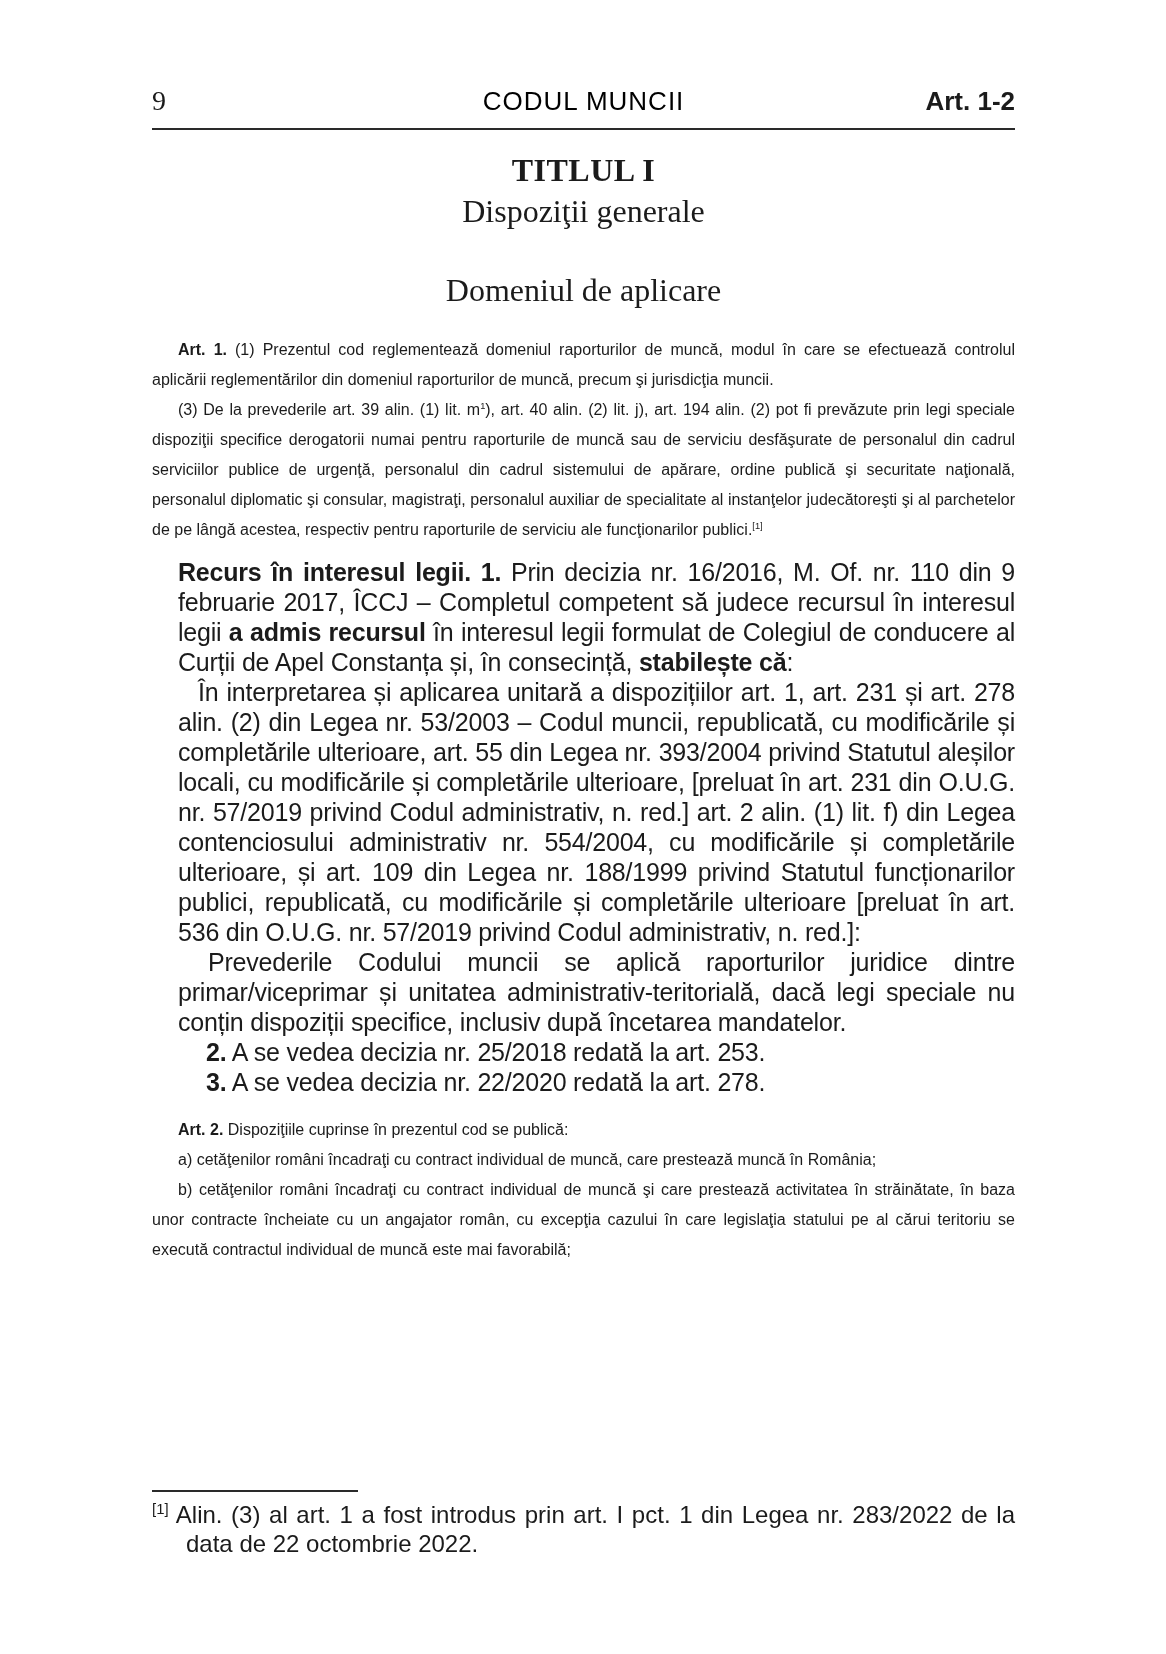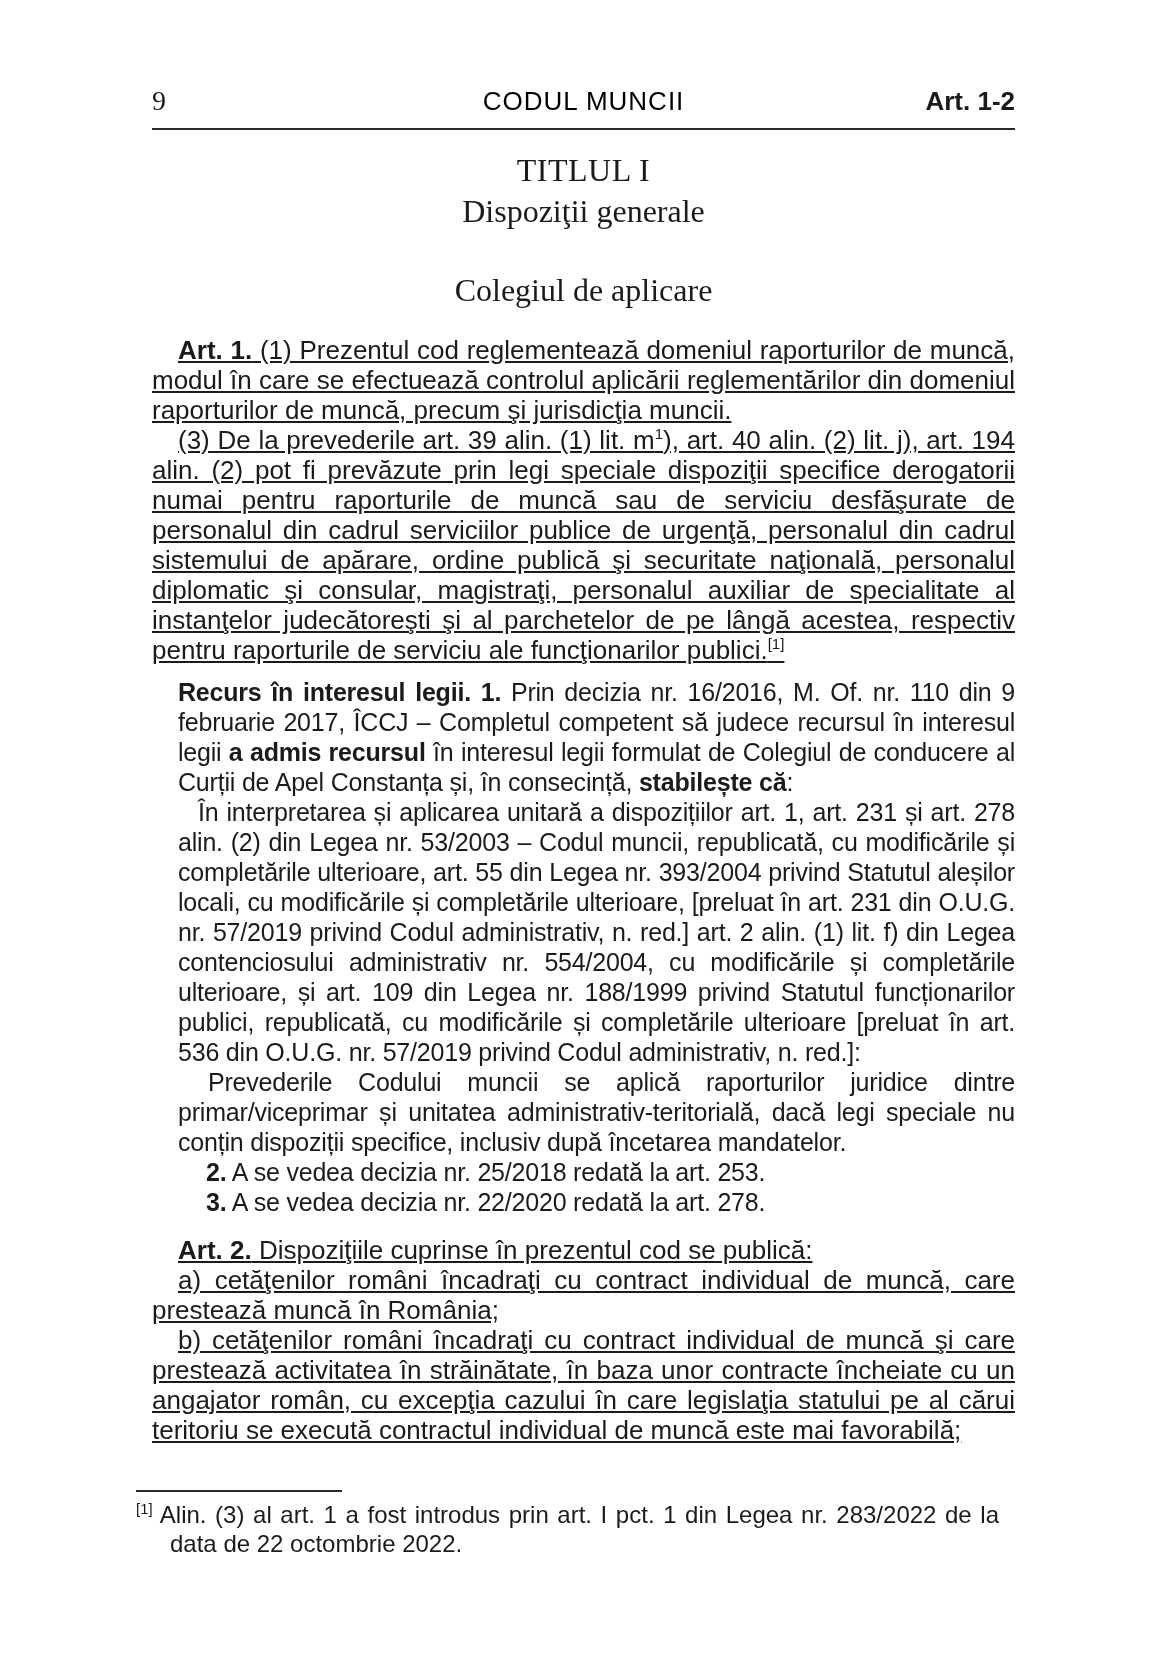--- a/index.html
+++ b/index.html
@@ -37,33 +37,32 @@
     width: 120px; text-align: right;
     font-weight: bold;
   }
   .head-rule {
     border: 0; border-top: 2px solid #2a2a2a;
     margin: 12px 0 0 0;
   }
 
   
   .hgroup { text-align: center; font-family: "Liberation Serif", serif; }
-  .h-label { font-size: 32px; font-weight: 400; margin: 0; letter-spacing: 0.5px; }
+  .h-label { font-size: 32px; font-weight: 700; margin: 0; letter-spacing: 0.5px; }
   .h-name  { font-size: 32px; font-weight: 400; margin: 4px 0 0 0; }
   .hg1 { margin-top: 22px; }
   .hg2 { margin-top: 42px; }
 
   
   .bodytext { margin-top: 26px; }
   p { margin: 0; }
   .b {
-    font-size: 26px; line-height: 30px;
+    font-size: 16px; line-height: 30px;
     text-align: justify;
     text-indent: 26px;
-    text-decoration: underline;
   }
   .b .lead { font-weight: bold; }
   sup {
     font-size: 58%;
     line-height: 0;
     vertical-align: super;
   }
 
   
   .commentary {
@@ -75,21 +74,21 @@
   .c-i0 { text-indent: 0; }
   .c-i1 { text-indent: 20px; }
   .c-i2 { text-indent: 30px; }
   .c-i3 { text-indent: 28px; }
 
   .art2 { margin-top: 18px; }
 
   
   .footnote-area {
     position: absolute;
-    left: 136px; top: 1490px;
+    left: 152px; top: 1490px;
     width: 863px;
   }
   .fn-rule {
     width: 206px; height: 0;
     border-top: 2px solid #2a2a2a;
     margin-bottom: 8px;
   }
   .fn-text {
     font-size: 24px; line-height: 29px;
     padding-left: 34px;
@@ -110,21 +109,21 @@
       <span class="artrange">Art. 1-2</span>
     </div>
     <hr class="head-rule">
 
     <div class="hgroup hg1">
       <p class="h-label">TITLUL I</p>
       <p class="h-name">Dispoziţii generale</p>
     </div>
 
     <div class="hgroup hg2">
-      <p class="h-name">Colegiul de aplicare</p>
+      <p class="h-name">Domeniul de aplicare</p>
     </div>
 
     <section class="bodytext">
       <p class="b"><span class="lead" style="font-weight: bold;">Art. 1.</span><span> (1) Prezentul cod reglementează domeniul raporturilor de muncă, modul în care se efectuează controlul aplicării reglementărilor din domeniul raporturilor de muncă, precum şi jurisdicţia muncii.</span></p>
       <p class="b"><span>(3) De la prevederile art. 39 alin. (1) lit. m</span><sup>1</sup><span>), art. 40 alin. (2) lit. j), art. 194 alin. (2) pot fi prevăzute prin legi speciale dispoziţii specifice derogatorii numai pentru raporturile de muncă sau de serviciu desfăşurate de personalul din cadrul serviciilor publice de urgenţă, personalul din cadrul sistemului de apărare, ordine publică şi securitate naţională, personalul diplomatic şi consular, magistraţi, personalul auxiliar de specialitate al instanţelor judecătoreşti şi al parchetelor de pe lângă acestea, respectiv pentru raporturile de serviciu ale funcţionarilor publici.</span><sup>[1]</sup></p>
     </section>
 
     <section class="commentary">
       <p class="c-i0"><span class="lead" style="font-weight: bold;">Recurs în interesul legii. 1.</span><span> Prin decizia nr. 16/2016, M. Of. nr. 110 din 9 februarie 2017, ÎCCJ – Completul competent să judece recursul în interesul legii </span><span class="lead" style="font-weight: bold;">a admis recursul</span><span> în interesul legii formulat de Colegiul de conducere al Curții de Apel Constanța și, în consecință, </span><span class="lead" style="font-weight: bold;">stabilește că</span><span>:</span></p>
       <p class="c-i1"><span>În interpretarea și aplicarea unitară a dispozițiilor art. 1, art. 231 și art. 278 alin. (2) din Legea nr. 53/2003 – Codul muncii, republicată, cu modificările și completările ulterioare, art. 55 din Legea nr. 393/2004 privind Statutul aleșilor locali, cu modificările și completările ulterioare, [preluat în art. 231 din O.U.G. nr. 57/2019 privind Codul administrativ, n. red.] art. 2 alin. (1) lit. f) din Legea contenciosului administrativ nr. 554/2004, cu modificările și completările ulterioare, și art. 109 din Legea nr. 188/1999 privind Statutul funcționarilor publici, republicată, cu modificările și completările ulterioare [preluat în art. 536 din O.U.G. nr. 57/2019 privind Codul administrativ, n. red.]:</span></p>

